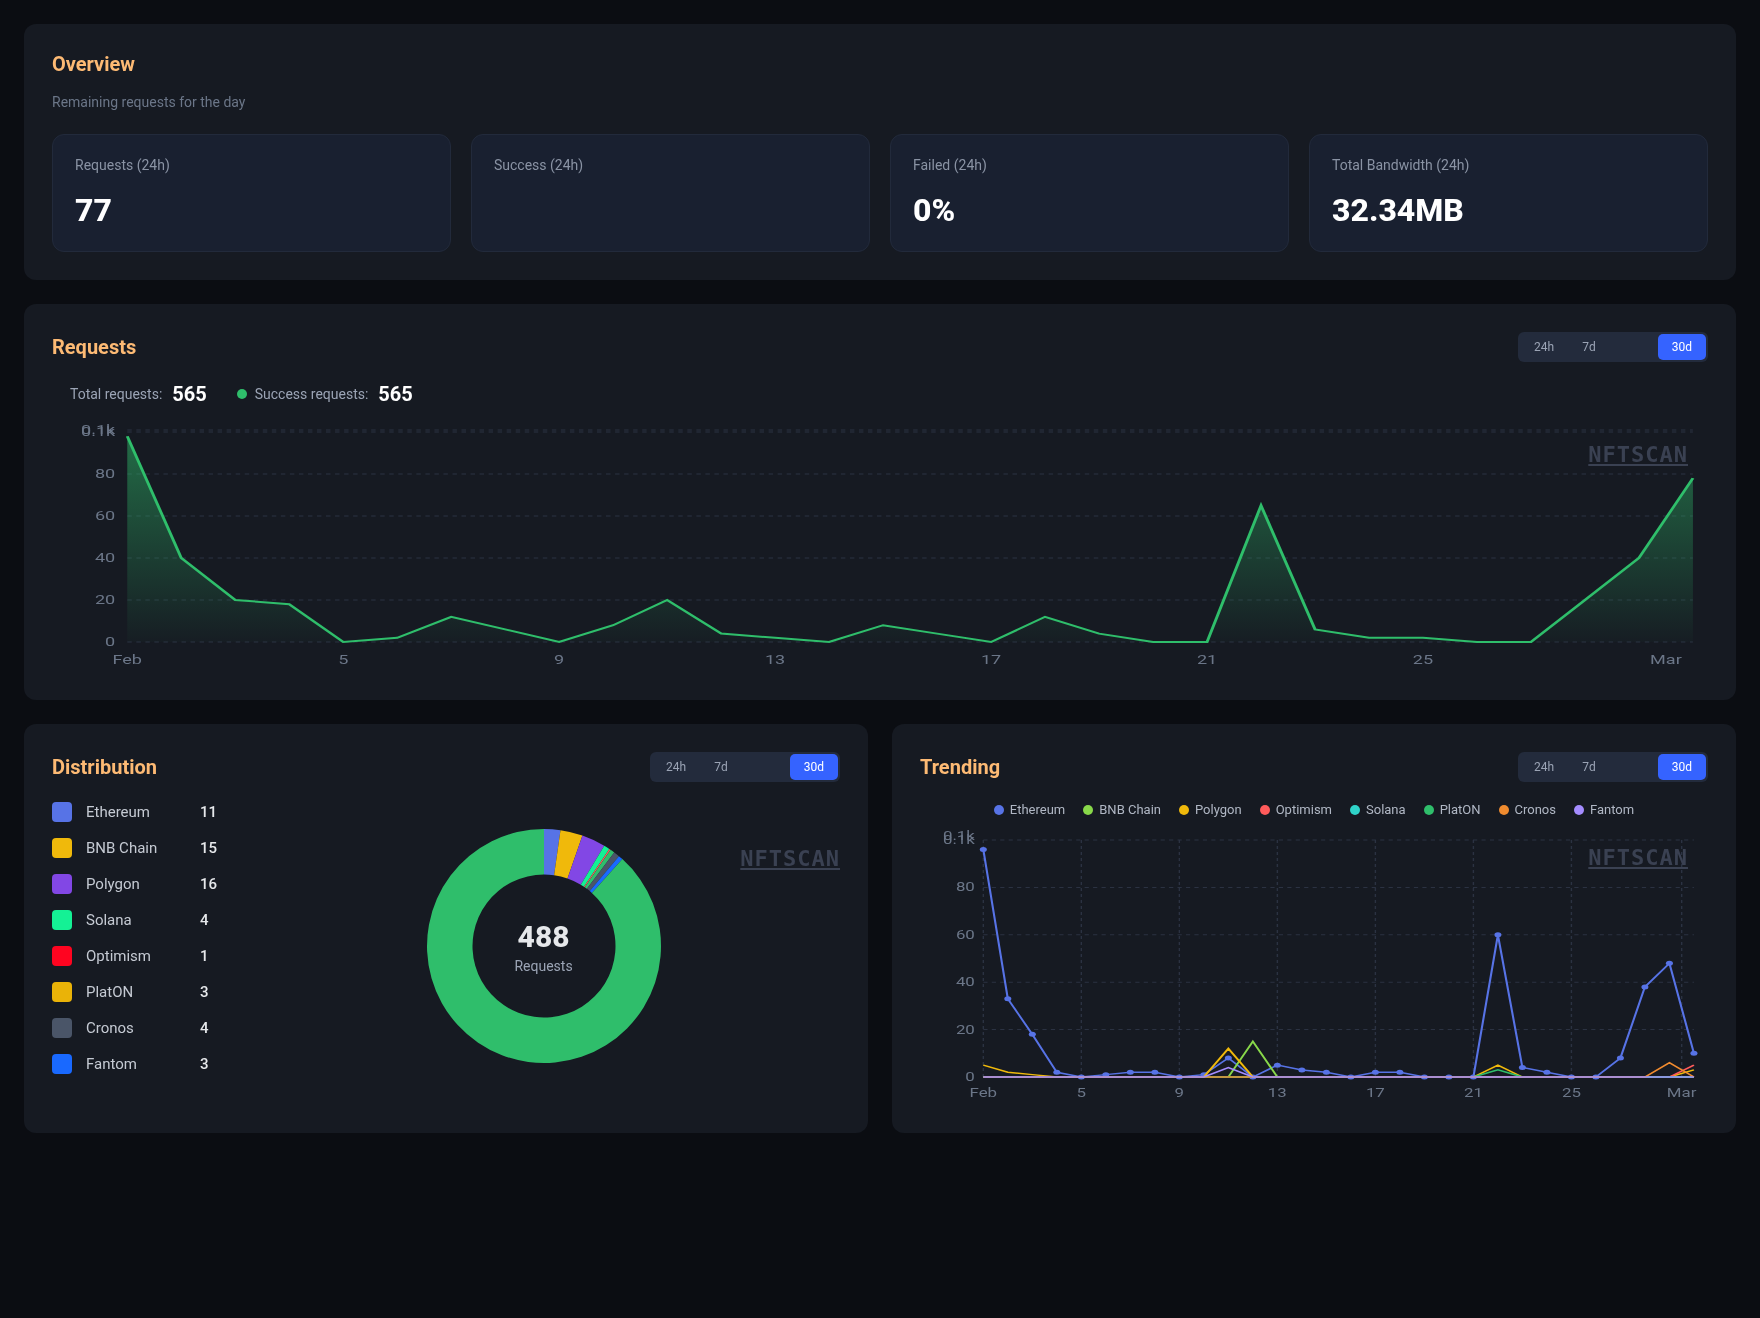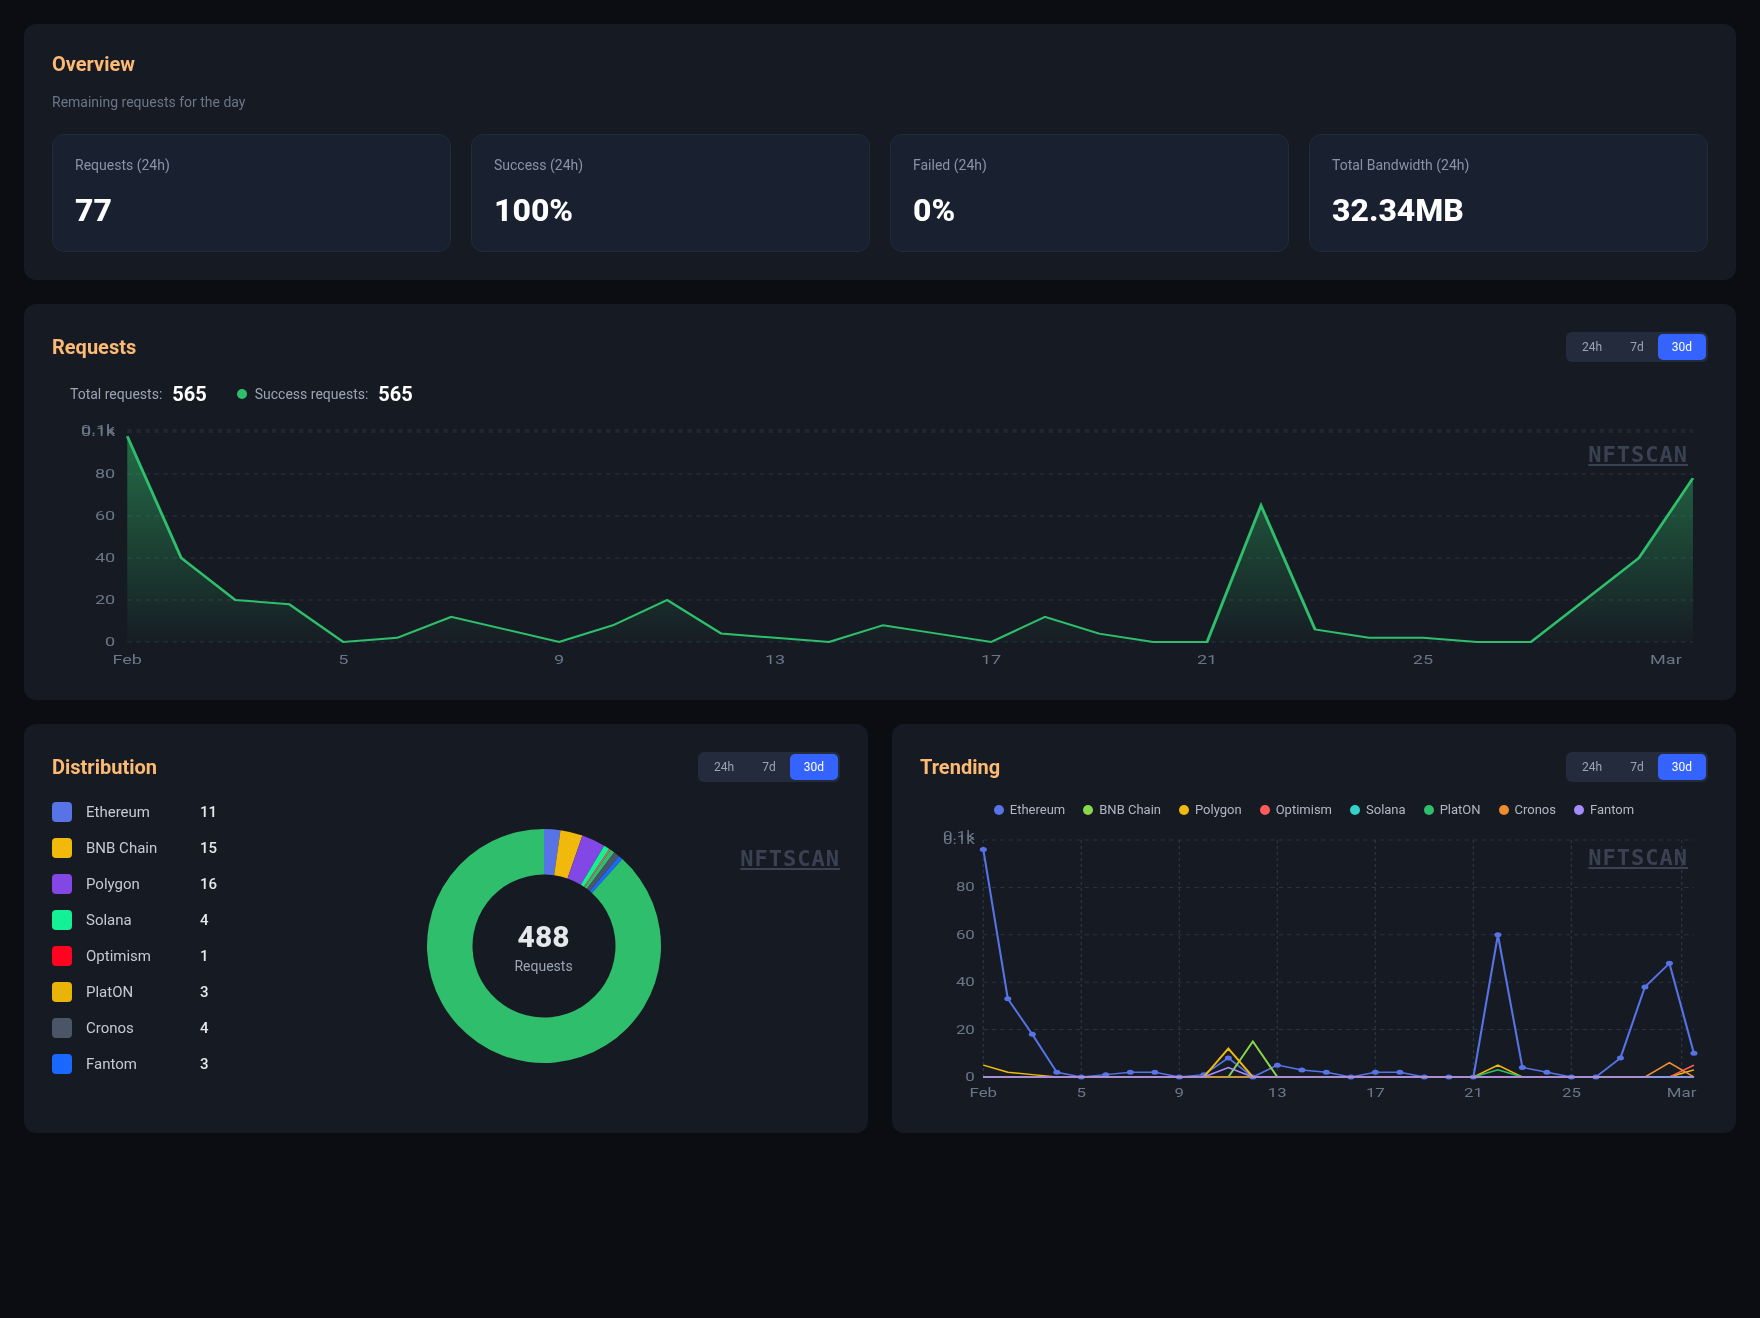--- a/index.html
+++ b/index.html
@@ -59,21 +59,21 @@
     margin-bottom: 20px;
   }
   .time-tabs { display: flex; gap: 0; background:#232b3c; border-radius:6px; padding:2px;}
   .time-tab {
     padding: 6px 14px;
     font-size: 12px;
     color: #9ba4b5;
     border-radius: 5px;
     cursor: pointer;
   }
-  .time-tab.active { background: #3563ff; color: #fff; }
+  .time-tab.active { background: #3563ff; color: #fff; margin-left: 48px; }
   .legend-row { display: flex; gap: 30px; margin-bottom: 16px; align-items:center;}
   .legend-item { display: flex; align-items: center; gap: 8px; font-size: 14px; color:#9ba4b5;}
   .legend-dot { width: 10px; height: 10px; border-radius: 50%; }
   .legend-val { font-size: 20px; font-weight: 700; color: #fff; margin-left:2px;}
   .chart-wrap { position: relative; height: 250px; }
   .chart-wrap svg { width: 100%; height: 100%; }
   .tick-label { font-size: 12px; fill: #6b7688; font-family: inherit; }
   .grid-line { stroke: #2b3242; stroke-dasharray: 3,3; stroke-width:1; }
   .watermark { position:absolute; top:20px; right:20px; color:#3a4152; font-size:22px; font-weight:900; letter-spacing:1px; font-family: monospace; text-decoration: underline;}
 
@@ -110,21 +110,20 @@
   <div class="overview-top">
     <div class="overview-sub">Remaining requests for the day</div>
   </div>
   <div class="stat-grid">
     <div class="stat-card">
       <div class="lbl">Requests (24h)</div>
       <div class="val">77</div>
     </div>
     <div class="stat-card">
       <div class="lbl">Success (24h)</div>
-      <div class="val">100%</div>
     </div>
     <div class="stat-card">
       <div class="lbl">Failed (24h)</div>
       <div class="val">0%</div>
     </div>
     <div class="stat-card">
       <div class="lbl">Total Bandwidth (24h)</div>
       <div class="val">32.34MB</div>
     </div>
   </div>

